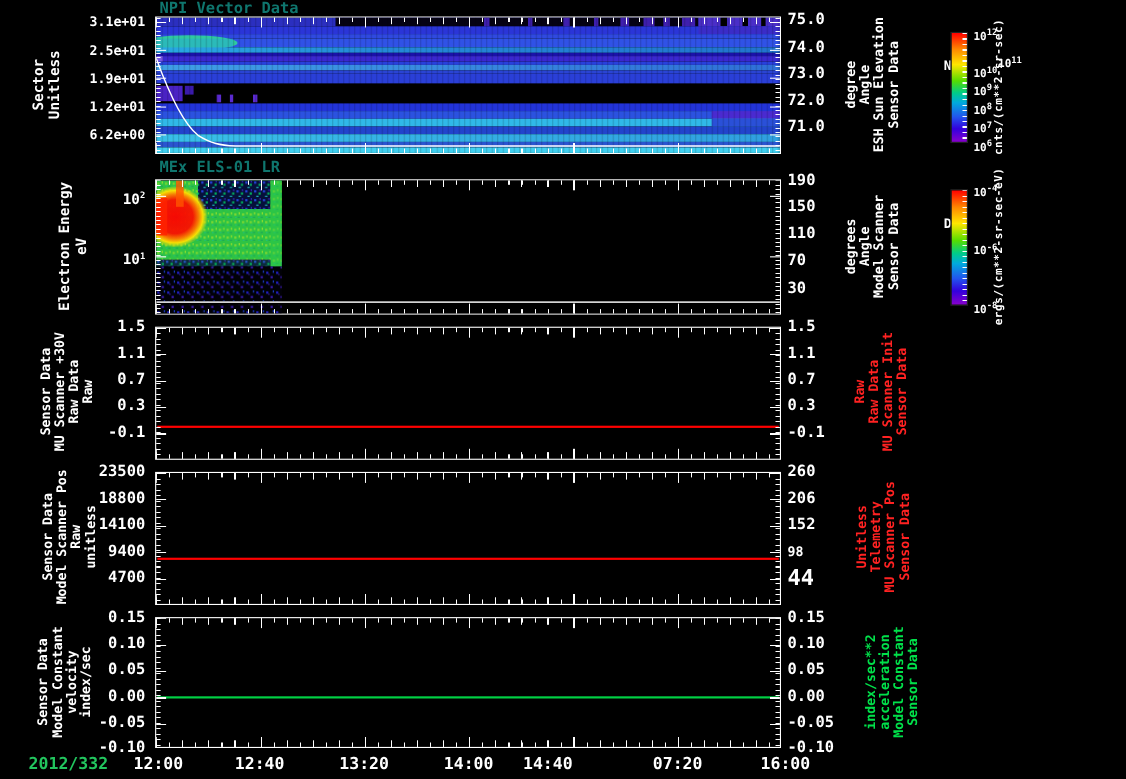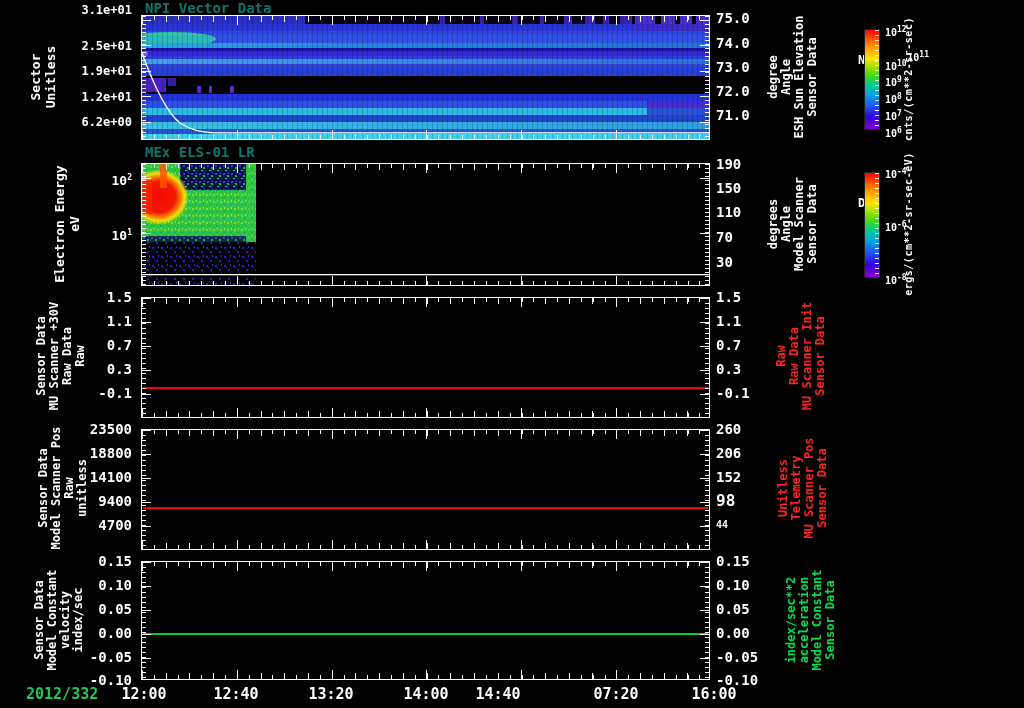--- a/index.html
+++ b/index.html
@@ -114,21 +114,21 @@
     <div class="xt-maj bot0"></div>
     <div class="yt-min-l"></div>
     <div class="yt-min-r"></div>
     <div class="yt-maj-l" style="background-position:0 4px;background-image:repeating-linear-gradient(to bottom,#fff 0 1px,transparent 1px 25.5px);"></div>
     <div class="yt-maj-r" style="background-position:0 4px;background-image:repeating-linear-gradient(to bottom,#fff 0 1px,transparent 1px 25.5px);"></div>
   </div>
   <div class="rot rot2" style="left:-22px;top:62px;width:130px;height:30px;">
     <div>Sector</div>
       <div>Unitless</div>
   </div>
-  <div class="tickL" style="top:3px;">3.1e+01</div>
+  <div class="tickL" style="top:13px;">3.1e+01</div>
   <div class="tickL" style="top:39px;">2.5e+01</div>
   <div class="tickL" style="top:64px;">1.9e+01</div>
   <div class="tickL" style="top:90px;">1.2e+01</div>
   <div class="tickL" style="top:115px;">6.2e+00</div>
   <div class="tickR" style="top:11px;font-size:14px;">75.0</div>
   <div class="tickR" style="top:36px;font-size:14px;">74.0</div>
   <div class="tickR" style="top:60px;font-size:14px;">73.0</div>
   <div class="tickR" style="top:84px;font-size:14px;">72.0</div>
   <div class="tickR" style="top:108px;font-size:14px;">71.0</div>
   <div class="rot" style="left:728px;top:51px;width:130px;height:52px;">
@@ -292,22 +292,22 @@
       <div>unitless</div>
   </div>
   <div class="tickL" style="top:422px;font-size:14px;">23500</div>
   <div class="tickL" style="top:446px;font-size:14px;">18800</div>
   <div class="tickL" style="top:470px;font-size:14px;">14100</div>
   <div class="tickL" style="top:494px;font-size:14px;">9400</div>
   <div class="tickL" style="top:518px;font-size:14px;">4700</div>
   <div class="tickR" style="top:422px;font-size:14px;">260</div>
   <div class="tickR" style="top:446px;font-size:14px;">206</div>
   <div class="tickR" style="top:470px;font-size:14px;">152</div>
-  <div class="tickR" style="top:494px;font-size:16px;">98</div>
-  <div class="tickR" style="top:518px;font-size:10px;">44</div>
+  <div class="tickR" style="top:494px;font-size:12px;">98</div>
+  <div class="tickR" style="top:518px;font-size:20px;">44</div>
   <div class="rot red" style="left:738px;top:462px;width:130px;height:52px;">
     <div>Unitless</div>
       <div>Telemetry</div>
     <div>MU Scanner Pos</div>
       <div>Sensor Data</div>
   </div>
 
   <div class="panel" style="top:561px;height:119px;">
     <div class="hline" style="top:71px;background:#00d044;"></div>
     <div class="xt-min top0"></div>

